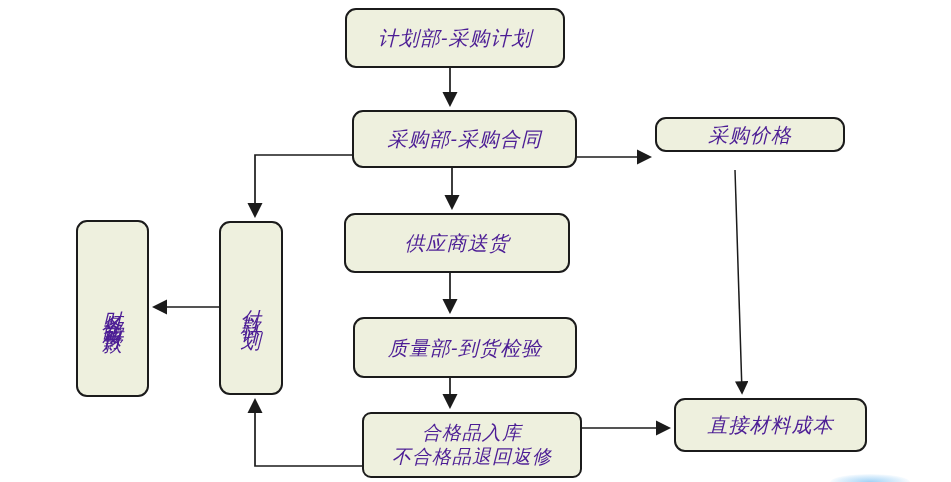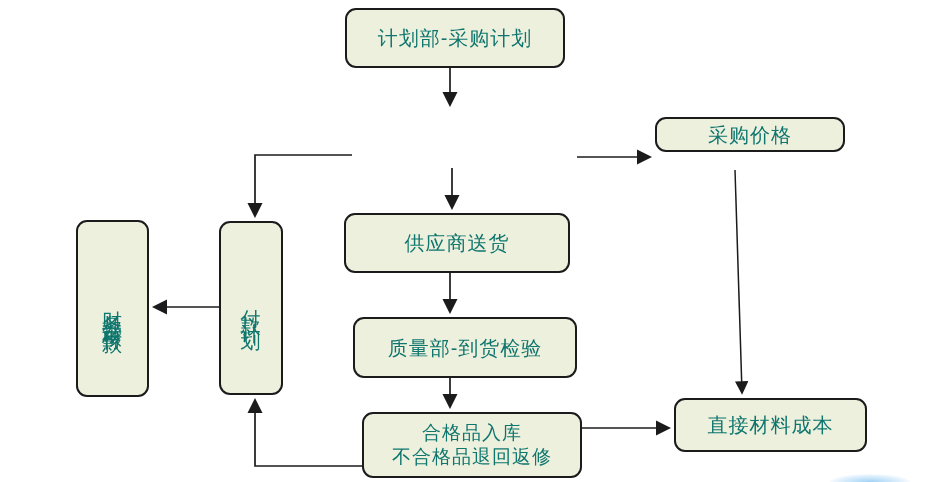--- a/index.html
+++ b/index.html
@@ -23,39 +23,40 @@
   .node {
     position: absolute;
     box-sizing: border-box;
     background: #eef0de;
     border: 2px solid #1b1b1b;
     border-radius: 11px;
     display: flex;
     align-items: center;
     justify-content: center;
     text-align: center;
-    color: #0f766e;
+    color: #4c1d95;
     font-size: 20px;
     font-weight: 500;
     letter-spacing: 1px;
     line-height: 1.2;
+    font-style: italic;
   }
   .node.two-line { font-size: 19px; line-height: 1.25; }
   .node.vertical .v-label {
     writing-mode: vertical-rl;
     text-orientation: upright;
     letter-spacing: 7px;
   }
   .node.vertical.tight .v-label { letter-spacing: 4px; font-size: 20px; }
   #node-plan        { left: 345px; top:   8px; width: 220px; height: 60px; }
   #node-contract    { left: 352px; top: 110px; width: 225px; height: 58px; }
   #node-price       { left: 655px; top: 117px; width: 190px; height: 35px; }
   #node-delivery    { left: 344px; top: 213px; width: 226px; height: 60px; }
   #node-inspection  { left: 353px; top: 317px; width: 224px; height: 61px; }
-  #node-warehouse   { left: 362px; top: 412px; width: 220px; height: 66px; }
+  #node-warehouse   { left: 362px; top: 412px; width: 220px; height: 66px; border-radius: 9px; }
   #node-material    { left: 674px; top: 398px; width: 193px; height: 54px; align-items: center; }
   #node-payment     { left: 219px; top: 221px; width:  64px; height: 174px; }
   #node-finance     { left:  76px; top: 220px; width:  73px; height: 177px; }
   .watermark {
     position: absolute;
     left: 830px; top: 474px;
     width: 80px; height: 16px;
     background: radial-gradient(ellipse at center, rgba(110,185,240,0.65) 0%, rgba(140,200,245,0.25) 55%, rgba(255,255,255,0) 75%);
     border-radius: 50%;
   }
@@ -80,20 +81,23 @@
     <path d="M582,428 L668,428" stroke="#1b1b1b" stroke-width="1.7" fill="none" marker-end="url(#arrow)"></path>
     <path d="M735,170 L742,392" stroke="#1b1b1b" stroke-width="1.5" fill="none" marker-end="url(#arrow)"></path>
     <path d="M219,307 L155,307" stroke="#1b1b1b" stroke-width="1.7" fill="none" marker-end="url(#arrow)"></path>
     <path d="M362,466 L255,466 L255,401" stroke="#1b1b1b" stroke-width="1.7" fill="none" marker-end="url(#arrow)"></path>
   </svg>
 
   <div class="node" id="node-plan">
     <span>计划部-采购计划</span>
   </div>
 
+  <div class="node" id="node-contract">
+    <span>采购部-采购合同</span>
+  </div>
 
   <div class="node" id="node-price">
     <span>采购价格</span>
   </div>
 
   <div class="node" id="node-delivery">
     <span>供应商送货</span>
   </div>
 
   <div class="node" id="node-inspection">

